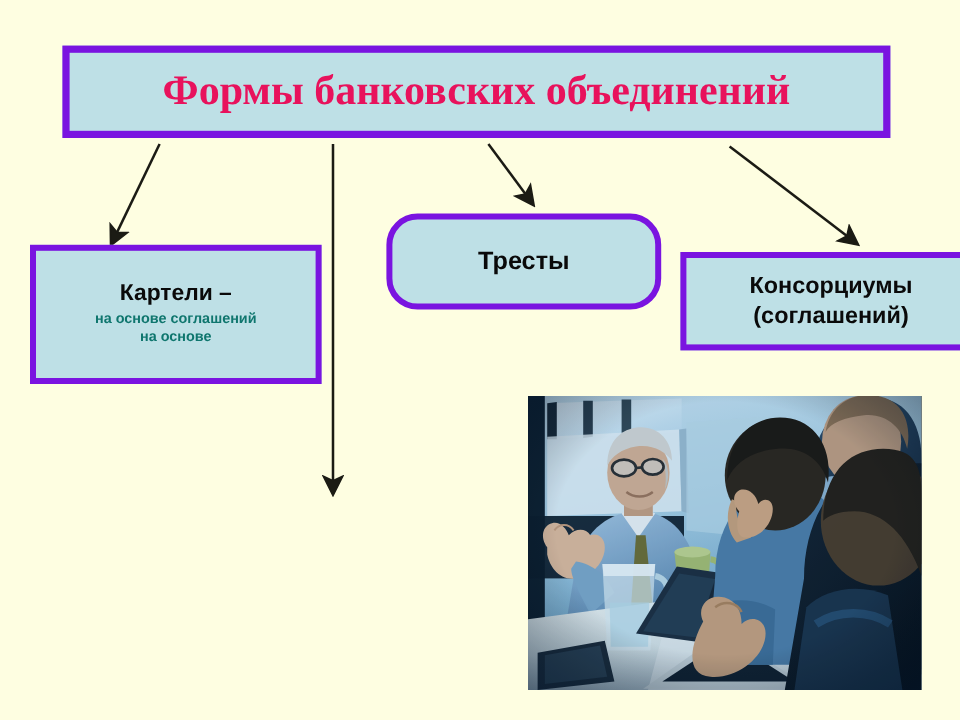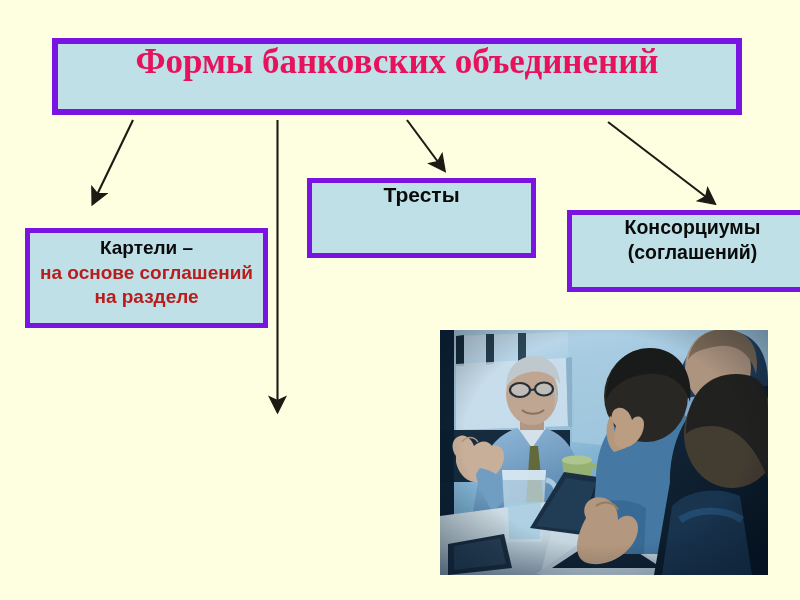--- a/index.html
+++ b/index.html
@@ -22,21 +22,21 @@
 
   
   .nodebox {
     position: absolute;
     box-sizing: border-box;
     background: #BEE0E6;
     border: 5px solid #7A14E0;
     display: flex;
     flex-direction: column;
     align-items: center;
-    justify-content: flex-start;
+    justify-content: center;
     text-align: center;
     z-index: 5;
   }
 
   
   #title-box {
     left: 52px;
     top: 38px;
     width: 690px;
     height: 77px;
@@ -48,45 +48,46 @@
     font-size: 35px;
     color: #E8125C;
     letter-spacing: 0px;
     line-height: 1.05;
     white-space: nowrap;
   }
 
   
   #kartel-box {
     left: 25px;
-    top: 228px;
+    top: 204px;
     width: 243px;
-    height: 100px;
+    height: 116px;
     padding: 4px 6px 6px 6px;
   }
   #kartel-title {
     font-size: 19px;
     font-weight: bold;
     color: #0A0A0A;
     line-height: 1.15;
     margin-bottom: 2px;
   }
   .kartel-sub {
-    font-size: 19px;
-    font-weight: bold;
-    color: #b91c1c;
+    font-size: 12px;
+    font-weight: bold;
+    color: #0f766e;
     line-height: 1.28;
   }
 
   
   #tresty-box {
-    left: 307px;
+    left: 322px;
     top: 178px;
     width: 229px;
     height: 80px;
+    border-radius: 26px;
   }
   #tresty-text {
     font-size: 21px;
     font-weight: bold;
     color: #0A0A0A;
   }
 
   
   #konsorcium-box {
     left: 567px;
@@ -159,21 +160,21 @@
     <line x1="608" y1="122" x2="714" y2="203" stroke="#1b1b14" stroke-width="2.1" marker-end="url(#ah)"></line>
   </svg>
 
   <div id="title-box" class="nodebox">
     <div id="title-text">Формы банковских объединений</div>
   </div>
 
   <div id="kartel-box" class="nodebox">
     <div id="kartel-title">Картели –</div>
     <div class="kartel-sub">на основе соглашений</div>
-    <div class="kartel-sub">на разделе</div>
+    <div class="kartel-sub">на основе</div>
   </div>
 
   <div id="tresty-box" class="nodebox">
     <div id="tresty-text">Тресты</div>
   </div>
 
   <div id="konsorcium-box" class="nodebox">
     <div class="konsorcium-line">Консорциумы</div>
     <div class="konsorcium-line">(соглашений)</div>
   </div>

